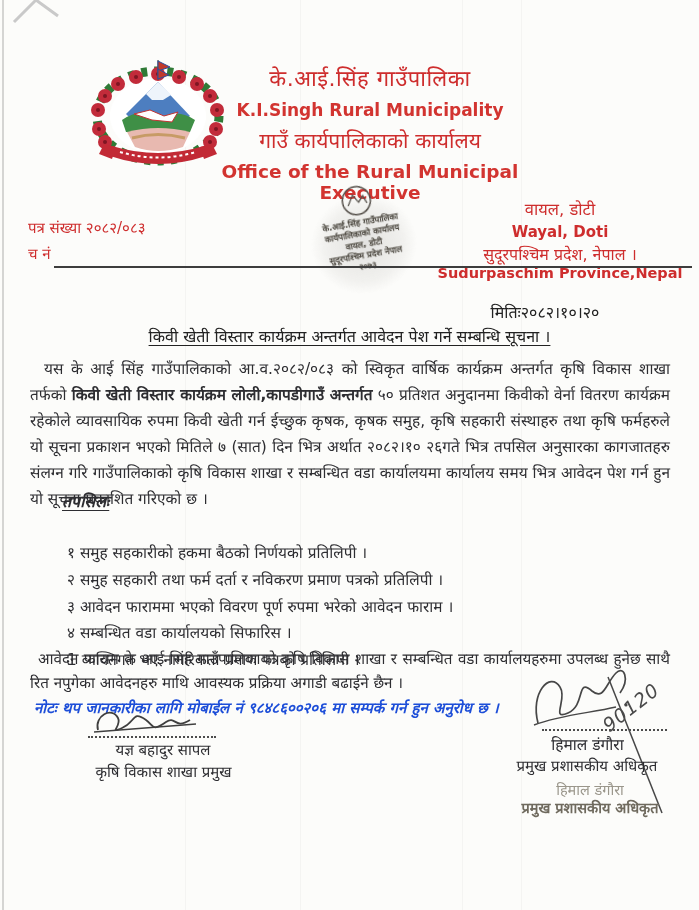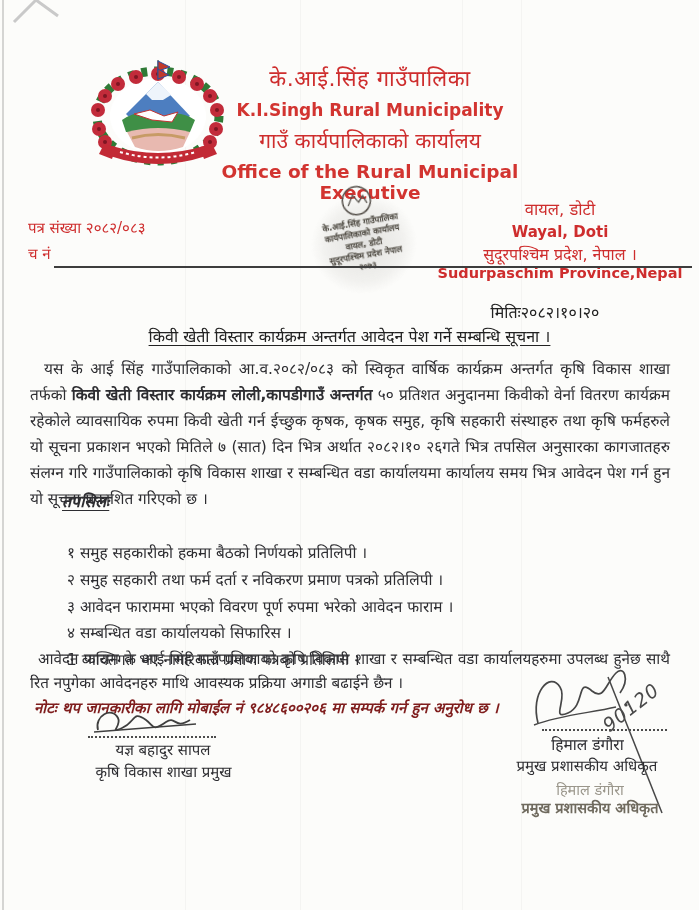--- a/index.html
+++ b/index.html
@@ -38,21 +38,21 @@
   .dateline{left:445px;top:301px;width:200px;text-align:center;font-size:16px;color:#222;}
   .subject{left:0;top:325px;width:699px;text-align:center;font-size:16px;font-weight:normal;
     text-decoration:underline;text-underline-offset:3px;color:#222;}
   
   .para1{left:30px;top:356px;width:640px;font-size:15.4px;line-height:26px;
     text-align:justify;text-indent:14px;}
   .tap-head{left:62px;top:490px;font-size:16px;font-weight:bold;text-decoration:underline;text-underline-offset:3px;font-style:italic;}
   .tap-list{left:34px;top:540px;width:620px;font-size:15.4px;margin-left:33px;}
   .tap-list div{line-height:26.8px;}
   .closing{left:30px;top:647px;width:640px;font-size:15.2px;line-height:24px;text-align:justify;text-indent:8px;}
-  .note{left:34px;top:697px;width:600px;font-size:15px;font-style:italic;font-weight:600;color:#7f1d1d;}
+  .note{left:34px;top:697px;width:600px;font-size:15px;font-style:italic;font-weight:600;color:#1d4ed8;}
   
   .sig-left-svg{left:92px;top:702px;}
   .dots-left{left:88px;top:736px;width:128px;border-top:2px dotted #4c4c4c;}
   .sig-left-name{left:78px;top:739px;width:170px;text-align:center;font-size:15px;}
   .sig-left-title{left:66px;top:761px;width:195px;text-align:center;font-size:15px;}
   .sig-right-svg{left:520px;top:663px;}
   .hand-date{left:598px;top:696px;font-size:19px;color:#4a4a4a;transform:rotate(-38deg);
     font-style:italic;letter-spacing:1px;}
   .dots-right{left:542px;top:729px;width:125px;border-top:2px dotted #4c4c4c;}
   .sig-right-name{left:500px;top:733px;width:175px;text-align:center;font-size:15.5px;}

